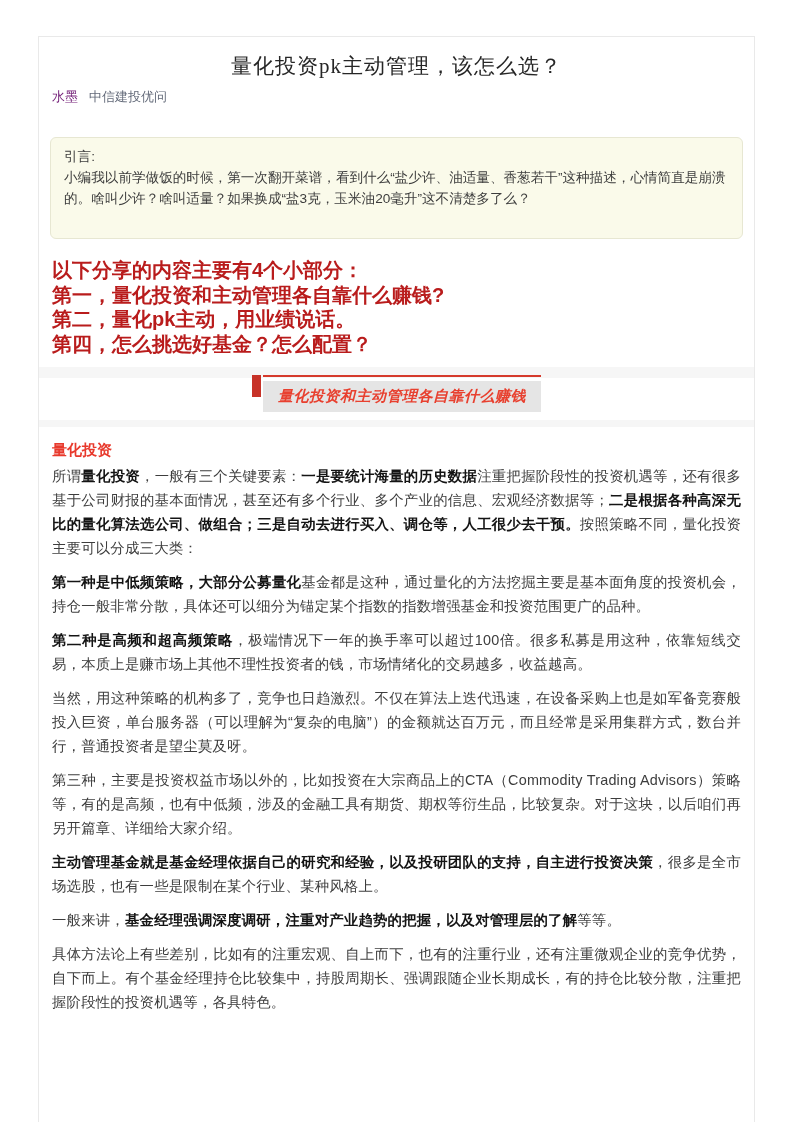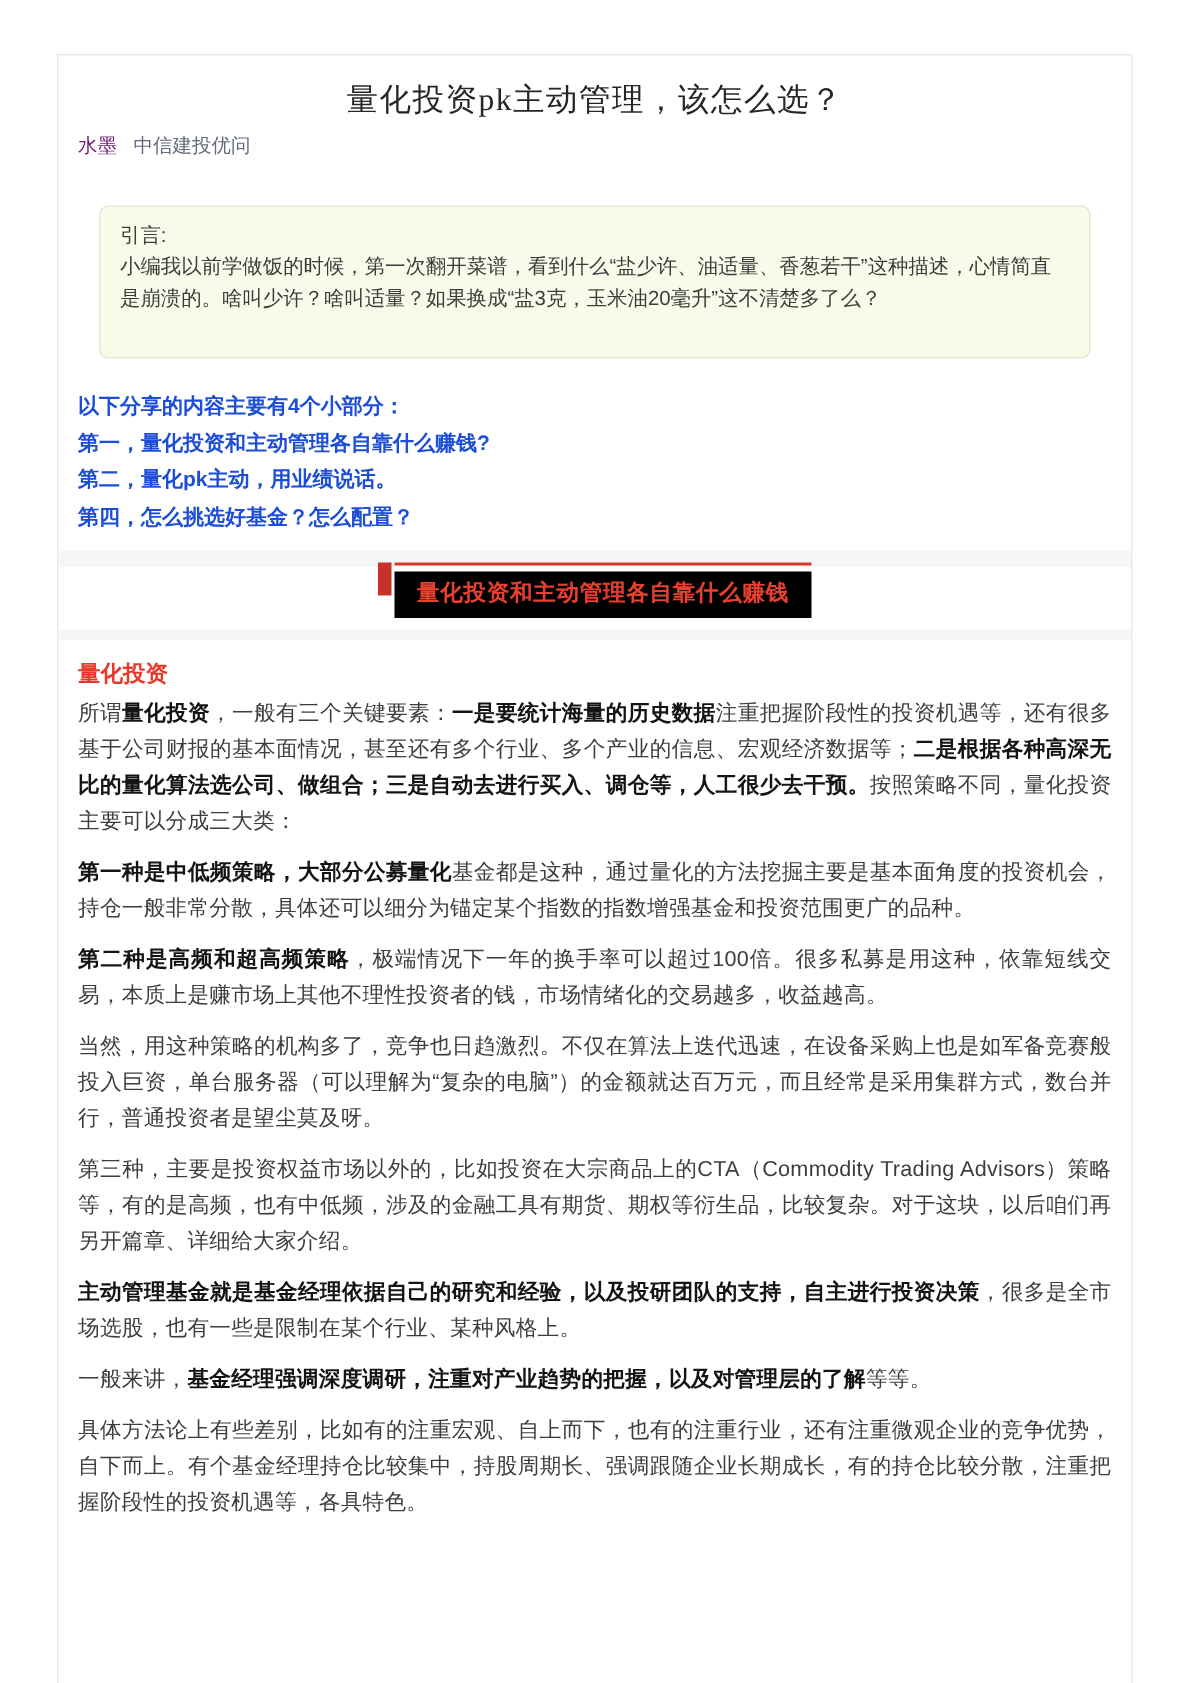--- a/index.html
+++ b/index.html
@@ -13,37 +13,37 @@
     border:1px solid #e9e9e9;padding:0 11px;
   }
   .title{
     margin:16px 2px 0;font-family:"Liberation Serif","DejaVu Serif",serif;
     font-size:21px;line-height:27px;font-weight:400;color:#262626;letter-spacing:1px;text-align:center;
   }
   .byline{margin:9px 2px 0;font-size:13px;line-height:16px;}
   .byline .author{color:#701a75;margin-right:11px;}
   .byline .source{color:#636a79;}
   .quote{
-    box-sizing:border-box;margin:32px 16px 0;background:#fafaea;
+    box-sizing:border-box;margin:32px 0 0;background:#fafaea;
     border:1px solid #e7e7d2;border-radius:6px;
     padding:8px 13px 10px;font-size:13.6px;line-height:21px;color:#3c3c3c;
   }
   .quote .q-gap{height:19px;}
-  .outline{margin:19px 2px 0;color:#1d4ed8;font-weight:700;font-size:14px;line-height:24.5px;}
+  .outline{margin:19px 2px 0;color:#b91c1c;font-weight:700;font-size:20px;line-height:24.5px;}
   .outline div{white-space:nowrap;}
   .banner-zone{margin:11px -11px 0;}
   .strip{height:11px;background:#f6f6f6;}
   .banner-row{background:#fff;text-align:center;padding:0 0 8px;}
   .banner{display:inline-block;position:relative;padding-left:11px;text-align:left;margin-top:-3px;}
   .banner .bar{position:absolute;left:0;top:0;width:9px;height:22px;background:#c73228;}
   .banner-inner{display:inline-block;}
   .banner .line{display:block;height:2px;background:#d53a2c;}
   .banner .label{
-    display:block;margin-top:4px;background:#000000;color:#e8402f;
-    font-weight:700;font-size:15px;line-height:19px;padding:5px 15px 7px;letter-spacing:0.5px;
+    display:block;margin-top:4px;background:#e5e5e5;color:#e8402f;
+    font-weight:700;font-size:15px;line-height:19px;padding:5px 15px 7px;letter-spacing:0.5px;font-style:italic;
   }
   .section-heading{margin:13px 2px 0;color:#e8392c;font-weight:700;font-size:15px;line-height:20px;}
   .para{margin:10px 2px 0;font-size:14.4px;line-height:24px;color:#3d3d3d;text-align:justify;letter-spacing:0.2px;}
   .para b{color:#141414;font-weight:700;}
   .section-heading + .para{margin-top:4px;}
 </style>
 </head>
 <body>
 
 <div class="page">

